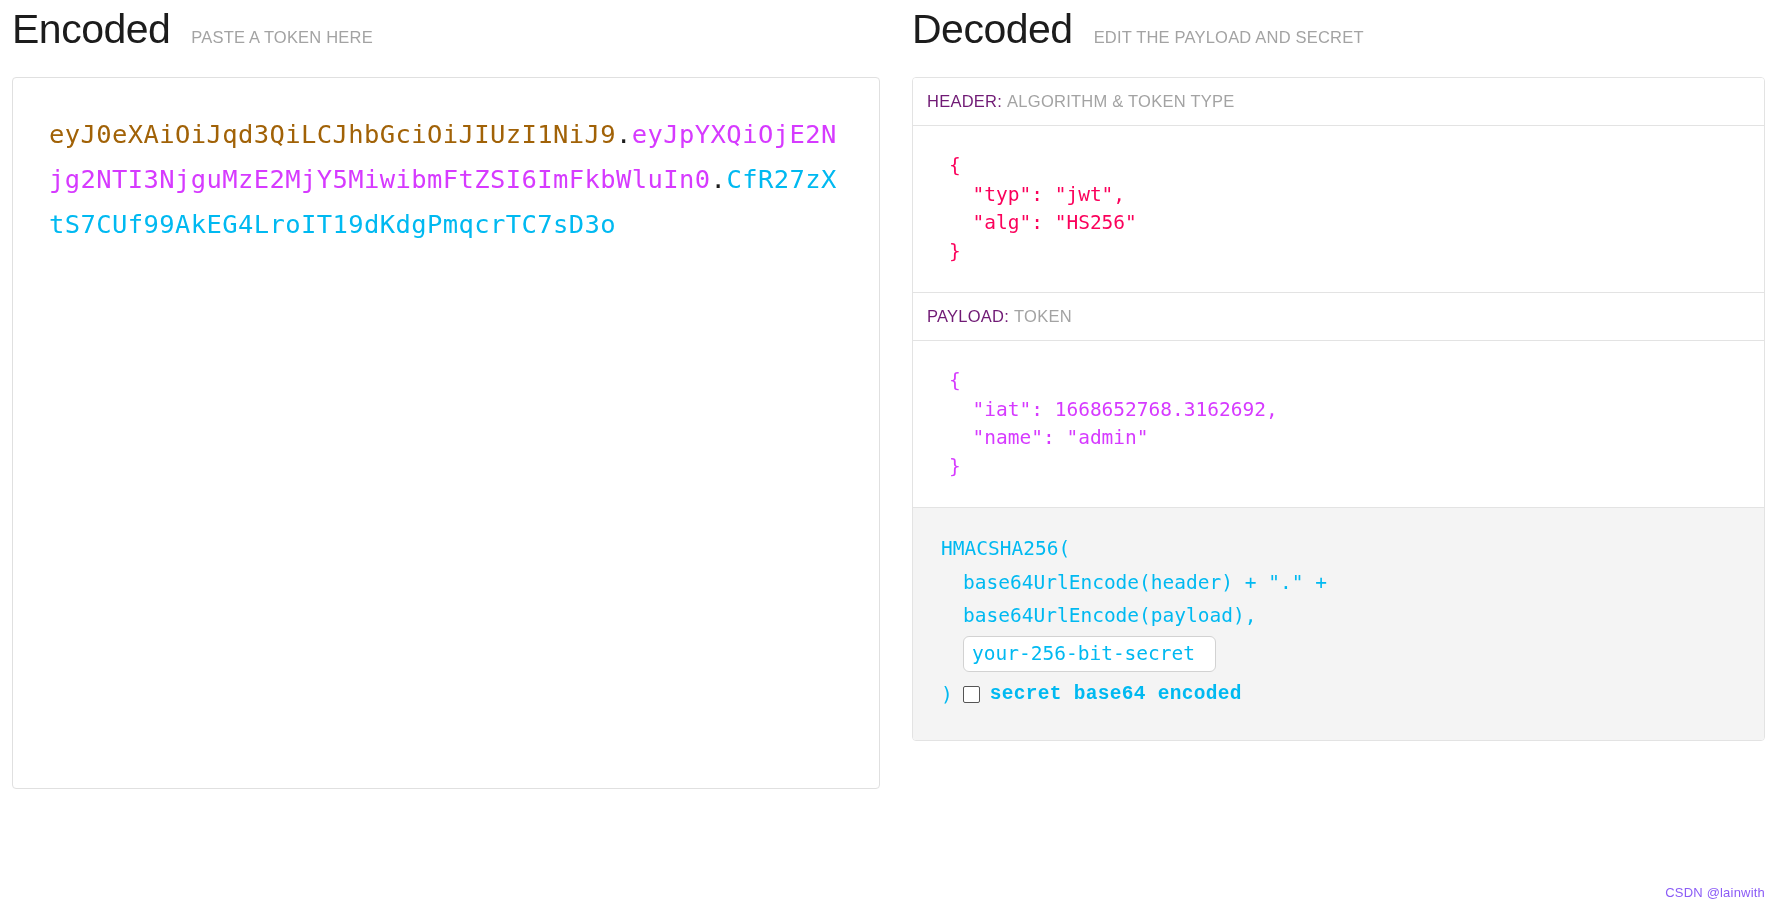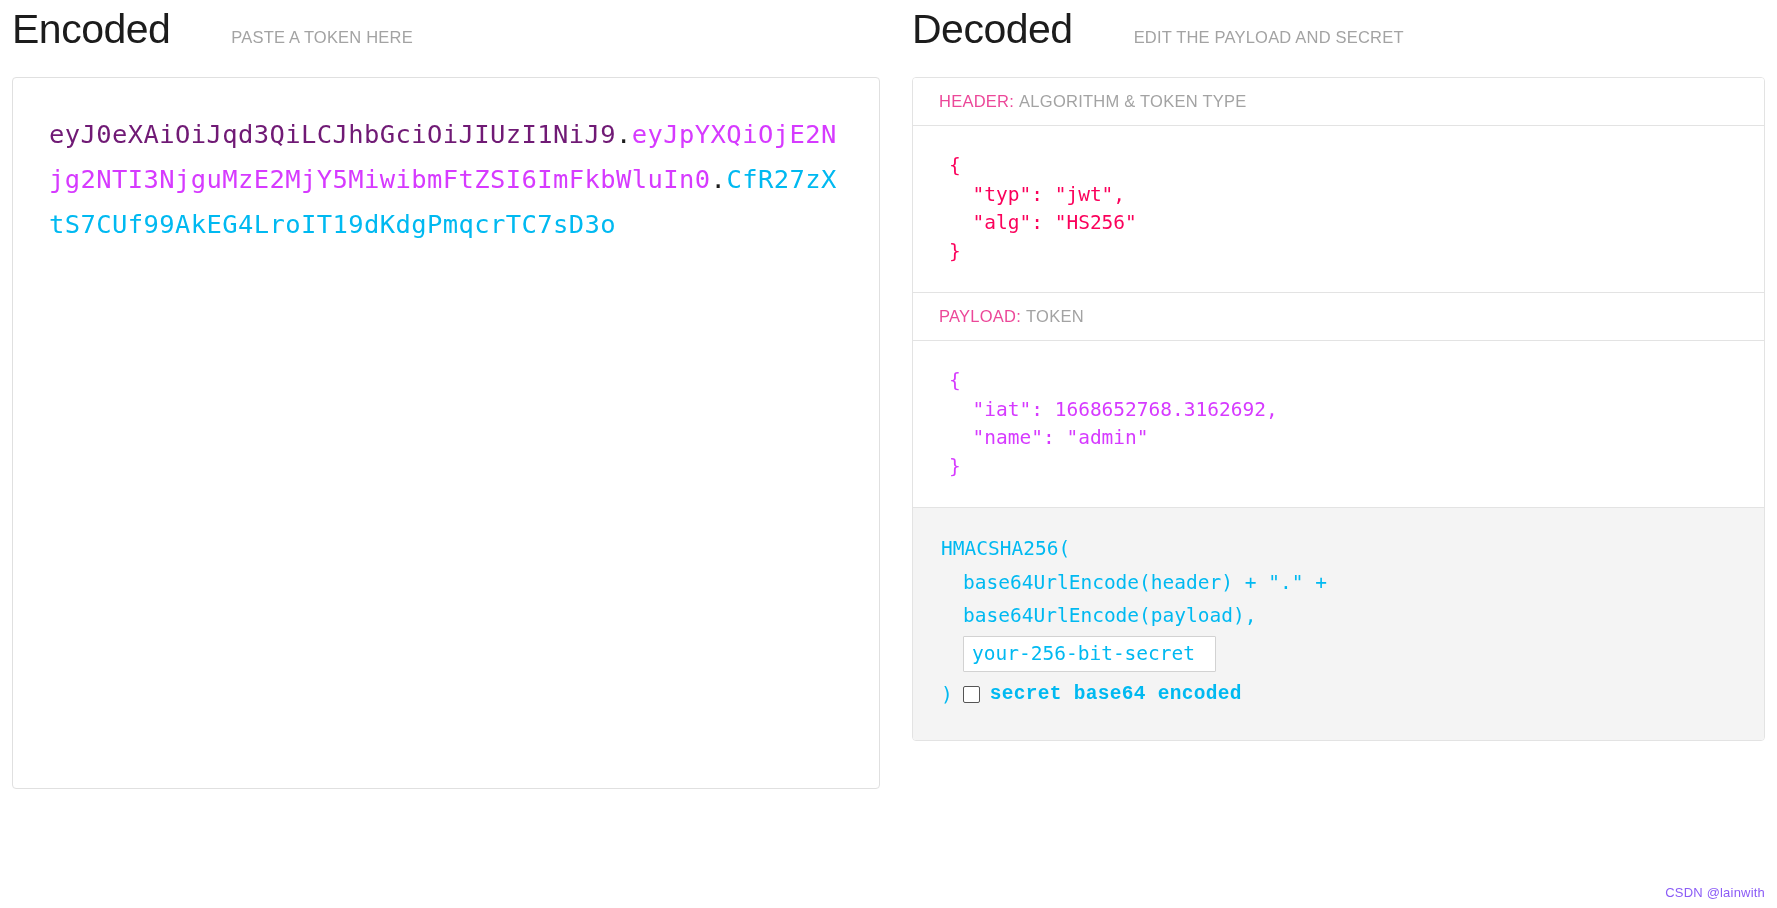--- a/index.html
+++ b/index.html
@@ -30,21 +30,20 @@
     width: 853px;
     height: 644px;
   }
 
   
   .panel-heading {
     display: flex;
     align-items: baseline;
     padding: 8px 0 0 0;
     height: 62px;
-    gap: 40px;
   }
   .panel-title {
     font-size: 41px;
     font-weight: 400;
     color: #1c1c1c;
     letter-spacing: -0.5px;
     line-height: 1.05;
   }
   .panel-sub {
     font-size: 16.5px;
@@ -67,21 +66,21 @@
     overflow: hidden;
   }
   .token {
     font-family: "DejaVu Sans Mono", "Liberation Mono", monospace;
     font-size: 25.5px;
     line-height: 45px;
     word-break: break-all;
     white-space: pre-wrap;
     letter-spacing: 0.4px;
   }
-  .tok-header    { color: #701a75; }
+  .tok-header    { color: #a16207; }
   .tok-payload   { color: #d63aff; }
   .tok-signature { color: #00b9f1; }
   .tok-dot       { color: #1c1c1c; }
 
   
   .decoded-stack {
     position: absolute;
     left: 0; top: 77px;
     width: 853px;
     border: 1px solid #e3e3e3;
@@ -90,21 +89,21 @@
     overflow: hidden;
   }
   .sec-label {
     padding: 14px 14px 14px 14px;
     font-size: 16.5px;
     letter-spacing: 0.25px;
     border-bottom: 1px solid #e3e3e3;
     background: #ffffff;
     white-space: nowrap;
   }
-  .sec-label .lab-main { color: #ec4899; margin-left: 12px; }
+  .sec-label .lab-main { color: #701a75; }
   .sec-label .lab-sub  { color: #a3a3a3; margin-left: 5px; }
 
   .code-area {
     font-family: "DejaVu Sans Mono", "Liberation Mono", monospace;
     font-size: 19.5px;
     line-height: 28.5px;
     padding: 26px 14px 26px 36px;
     white-space: pre;
     background: #ffffff;
     border-bottom: 1px solid #e3e3e3;
@@ -130,21 +129,21 @@
     align-items: center;
     padding-left: 22px;
     margin-top: 3px;
   }
   .secret-input {
     font-family: "DejaVu Sans Mono", "Liberation Mono", monospace;
     font-size: 19.5px;
     color: #00b9f1;
     background: #ffffff;
     border: 1px solid #d2d2d2;
-    border-radius: 1px;
+    border-radius: 6px;
     padding: 5px 8px;
     width: 253px;
     height: 36px;
     outline: none;
   }
   .closing-row {
     display: flex;
     align-items: center;
     gap: 10px;
     margin-top: 6px;

